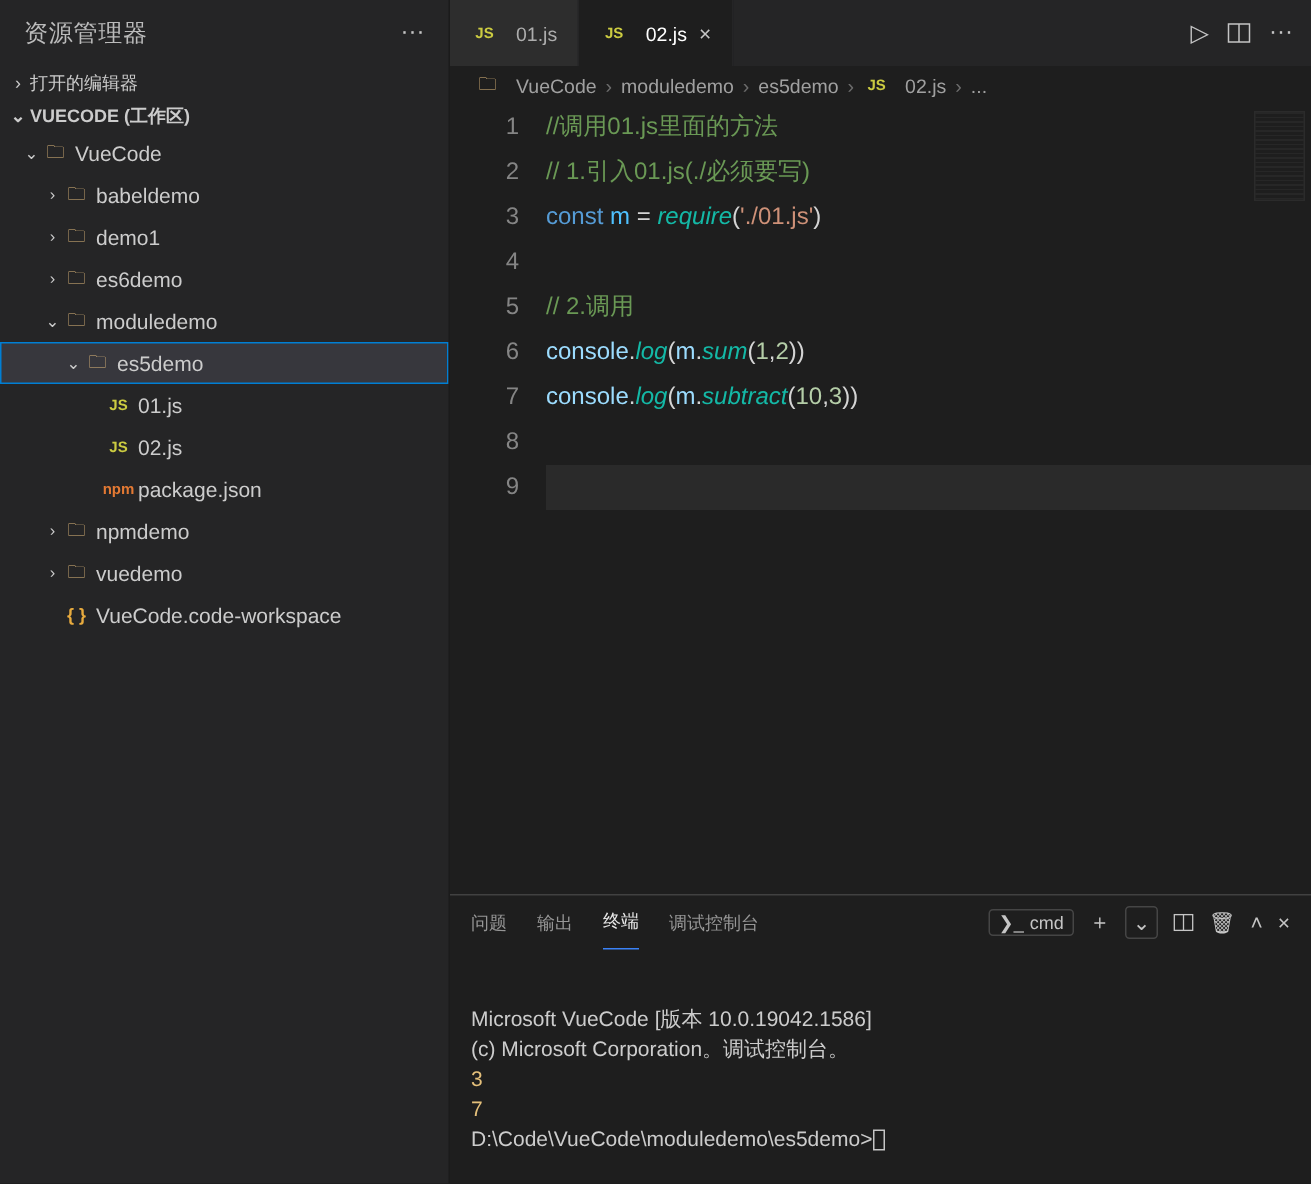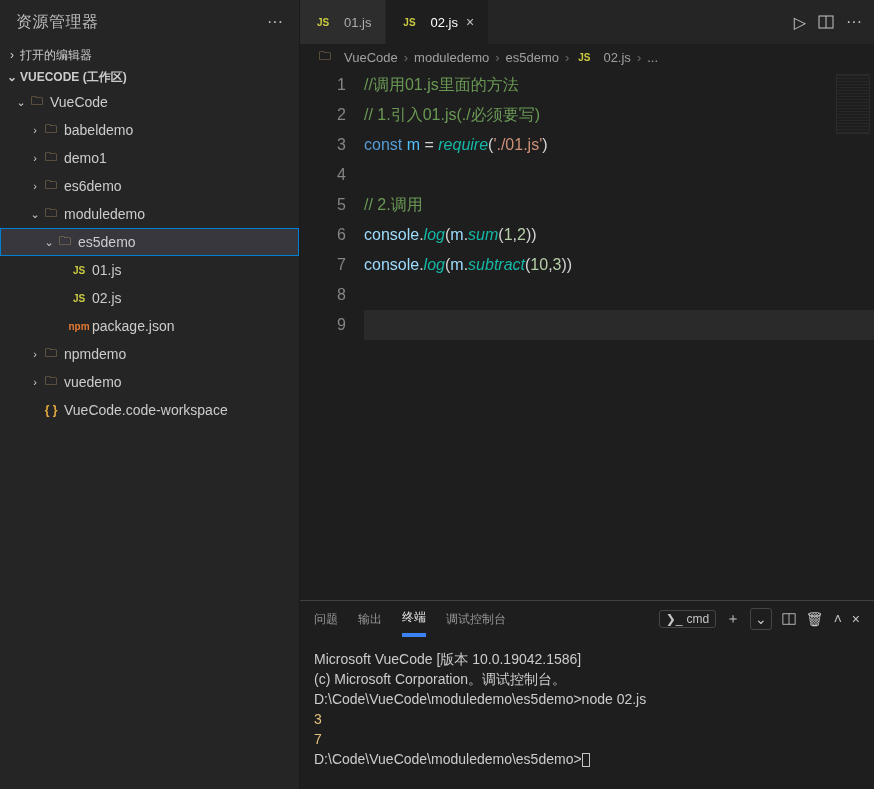--- a/index.html
+++ b/index.html
@@ -47,24 +47,24 @@
 
 .c-comment { color:#6a9955; }
 .c-key { color:#569cd6; }
 .c-var { color:#4fc1ff; }
 .c-func { color:#14b8a6;font-style:italic; }
 .c-str { color:#ce9178; }
 .c-prop { color:#9cdcfe; }
 .c-num { color:#b5cea8; }
 .c-plain { color:#d4d4d4; }
 
-.panel { border-top:1px solid #414141; background:#1e1e1e; display:flex; flex-direction:column; }
+.panel { border-top:1px solid #414141; background:#1e1e1e; display:flex; flex-direction:column;gap:24px; }
 .panel-tabs { height:36px; display:flex; align-items:center; padding:0 14px; gap:20px; font-size:12px; color:#969696; }
 .panel-tab { cursor:pointer; height:36px; display:flex; align-items:center; }
-.panel-tab.active { color:#e7e7e7; border-bottom:4px solid #3b82f6; }
+.panel-tab.active { color:#e7e7e7; border-bottom:1px solid #3b82f6; }
 .panel-actions { margin-left:auto; display:flex; align-items:center; gap:10px; color:#c5c5c5; font-size:14px; }
 .panel-actions .pill { display:flex; align-items:center; gap:4px; border:1px solid #454545; padding:1px 6px; border-radius:3px; font-size:12px; }
 .panel-actions .chevbox { border:1px solid #454545; padding:2px 4px; border-radius:3px; }
 
 .terminal { font-family:"Consolas","Courier New",monospace; font-size:14px; line-height:20px; padding:12px 14px 20px; color:#cccccc; white-space:pre-wrap; }
 .term-out { color:#e5c07b; }
 .cursorbox { display:inline-block; width:8px; height:14px; border:1px solid #c5c5c5; vertical-align:middle; }
 
 svg { display:block; }
 </style>
@@ -222,16 +222,16 @@
           <svg width="14" height="14" viewBox="0 0 16 16">
               <rect x="1" y="2" width="14" height="12" fill="none" stroke="#c5c5c5"></rect>
               <line x1="8" y1="2" x2="8" y2="14" stroke="#c5c5c5"></line>
             </svg>
         </span>
         <span>🗑</span>
         <span>˄</span>
         <span>×</span>
       </div>
     </div>
-    <div class="terminal" id="terminal"><div>Microsoft VueCode [版本 10.0.19042.1586]</div><div>(c) Microsoft Corporation。调试控制台。</div><div></div><div>D:\Code\VueCode\moduledemo\es5demo&gt;node 02.js</div><div class="term-out">3</div><div class="term-out">7</div><div></div><div>D:\Code\VueCode\moduledemo\es5demo&gt;<span class="cursorbox"></span></div></div>
+    <div class="terminal" id="terminal"><div>Microsoft VueCode [版本 10.0.19042.1586]</div><div>(c) Microsoft Corporation。调试控制台。</div><div></div><div class="term-out">3</div><div class="term-out">7</div><div></div><div>D:\Code\VueCode\moduledemo\es5demo&gt;<span class="cursorbox"></span></div></div>
   </div>
 
 </div>
 
 </body></html>

